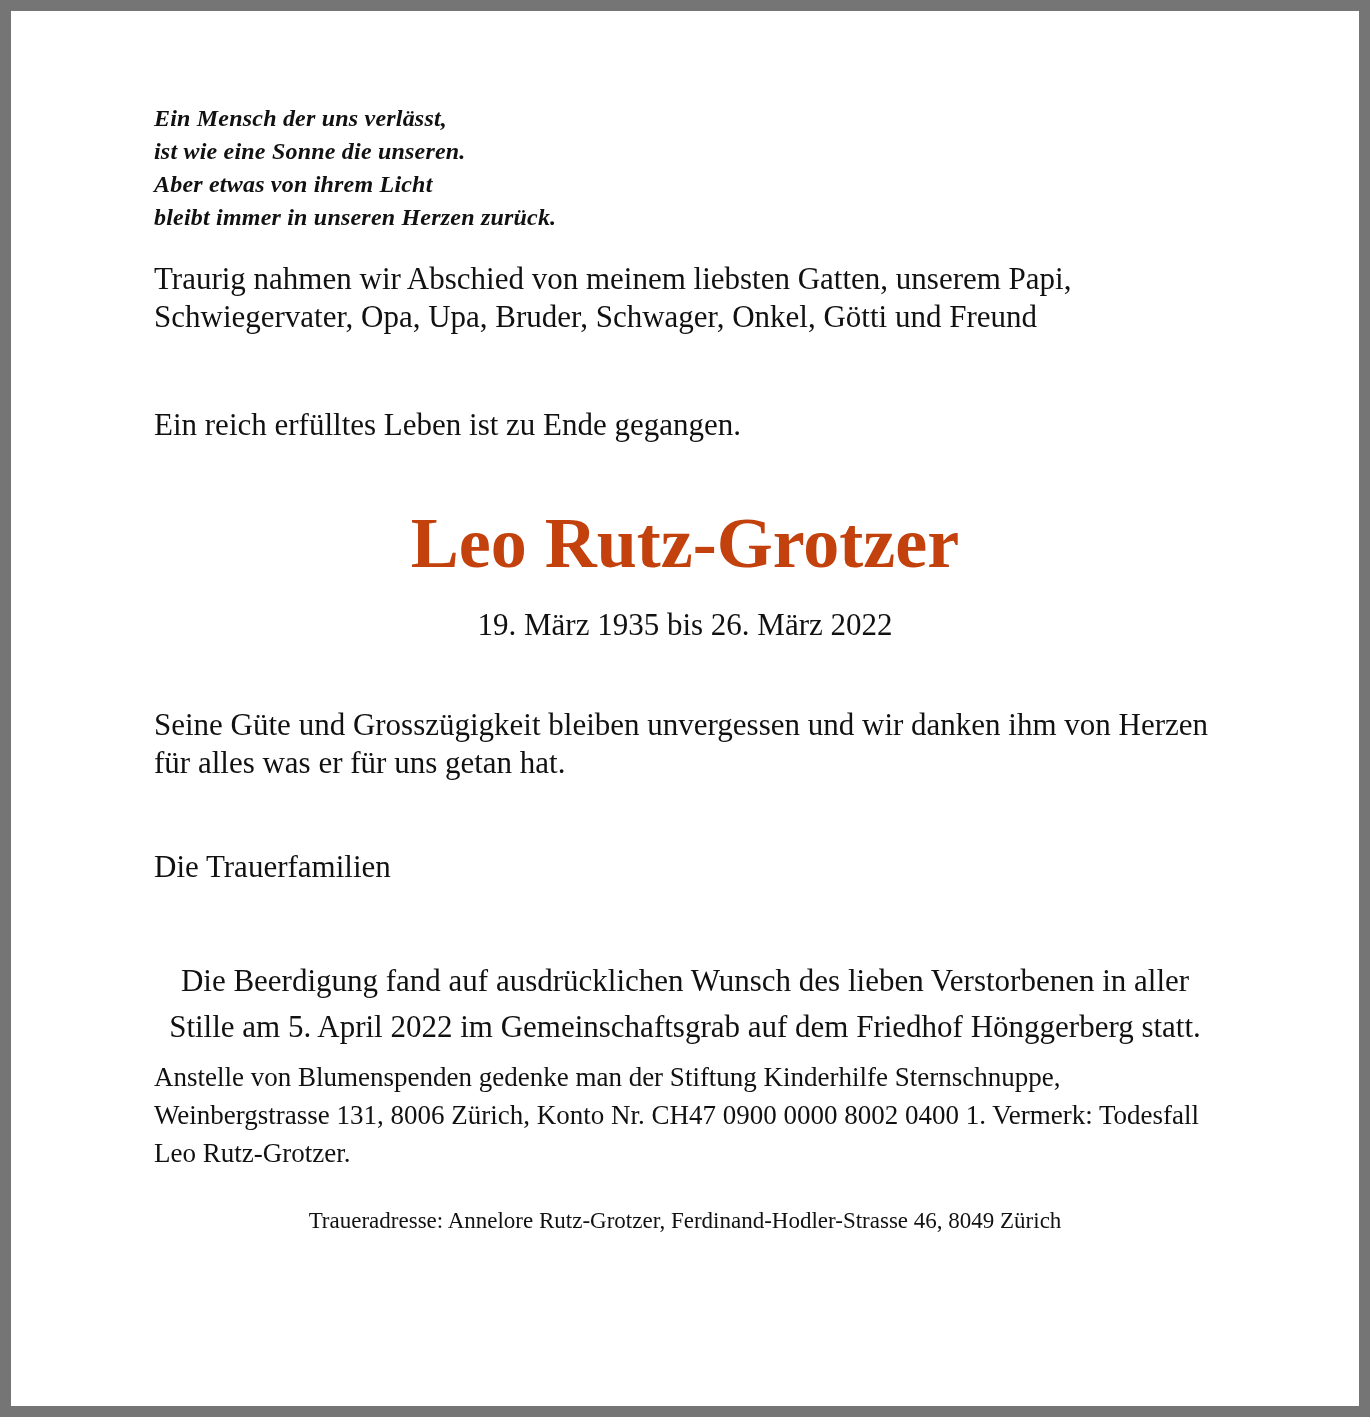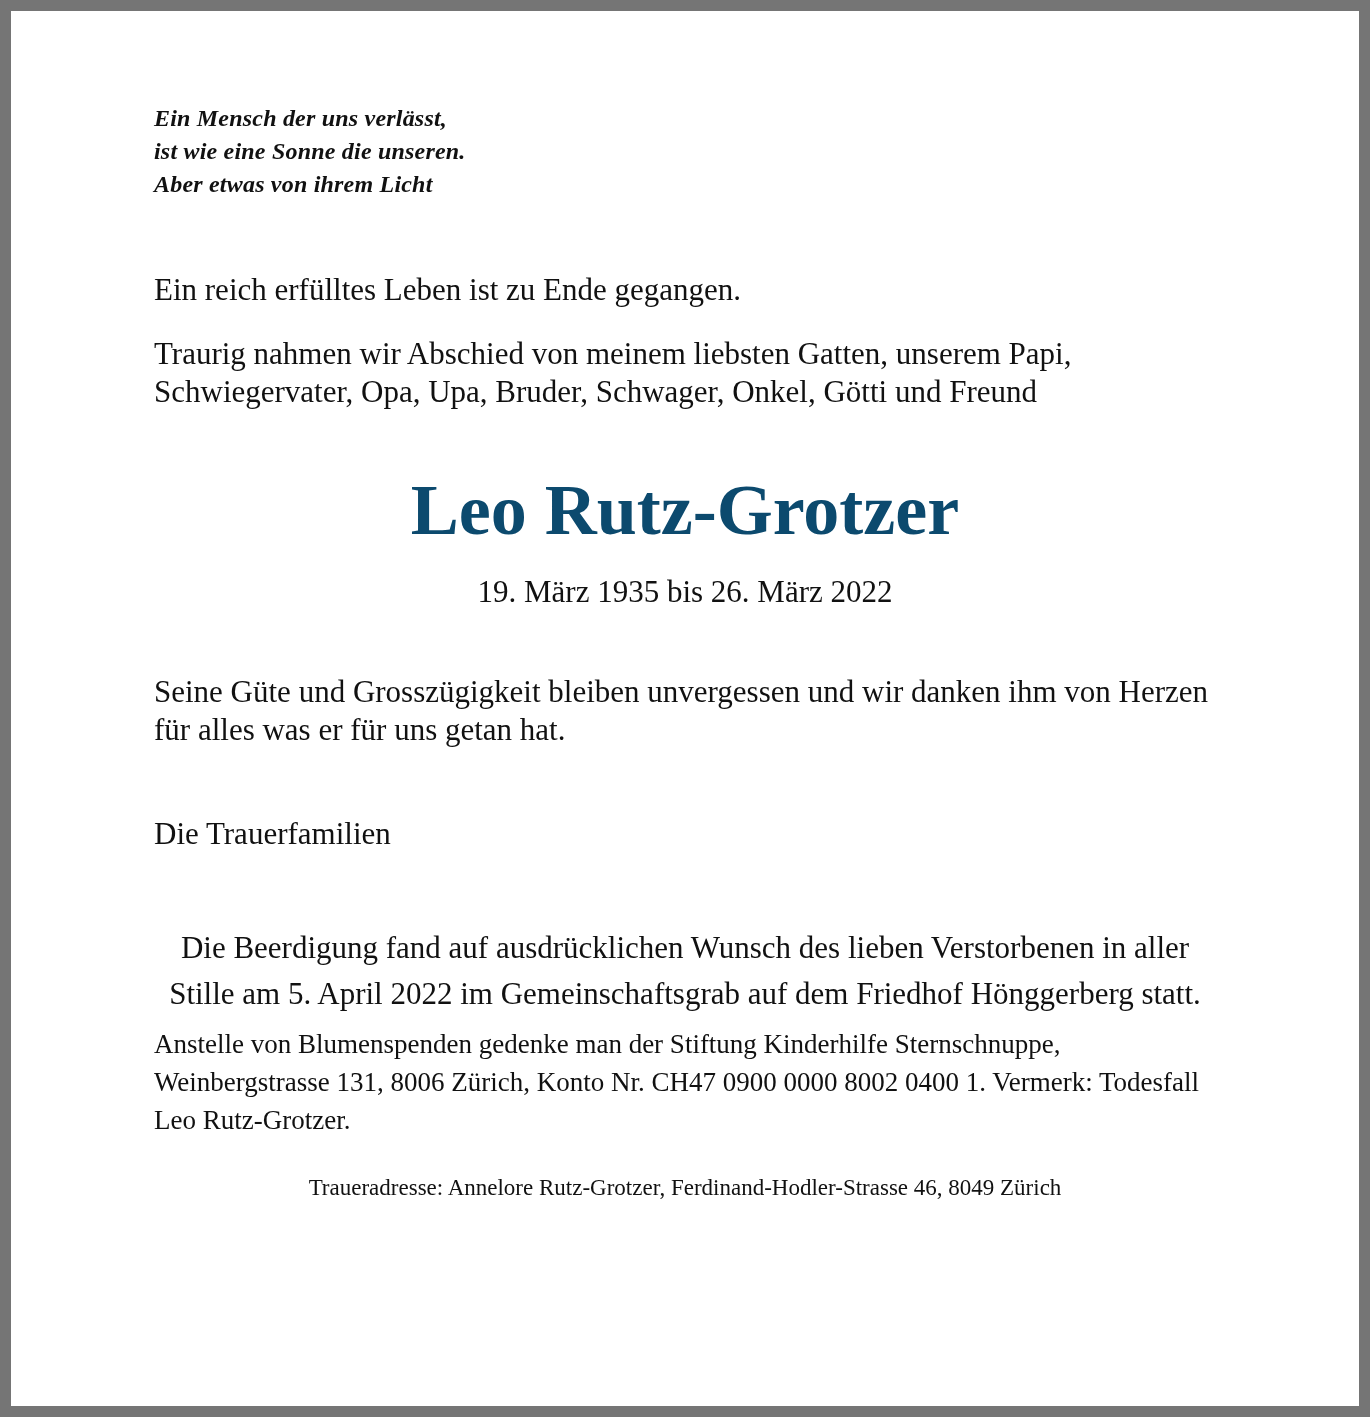--- a/index.html
+++ b/index.html
@@ -40,21 +40,21 @@
   .intro { margin-top: 70px; }
   .farewell { margin-top: 26px; }
   
   .name {
     margin-top: 62px;
     font-size: 72px;
     font-weight: 700;
     text-align: center;
     letter-spacing: 0px;
     line-height: 1.05;
-    color: #0c4a6e;
+    color: #c2410c;
   }
   .dates {
     margin-top: 24px;
     font-size: 31px;
     line-height: 38px;
     text-align: center;
   }
   .tribute { margin-top: 62px; }
   .family {
     margin-top: 66px;
@@ -84,25 +84,26 @@
 </head>
 <body>
 
 <div class="page">
   <div class="content">
 
     <div class="poem">
       <div>Ein Mensch der uns verlässt,</div>
       <div>ist wie eine Sonne die unseren.</div>
       <div>Aber etwas von ihrem Licht</div>
+      <div>bleibt immer in unseren Herzen zurück.</div>
     </div>
 
+    <p class="body-text farewell">Traurig nahmen wir Abschied von meinem liebsten Gatten, unserem Papi, Schwiegervater, Opa, Upa, Bruder, Schwager, Onkel, Götti und Freund</p>
+
     <p class="body-text intro">Ein reich erfülltes Leben ist zu Ende gegangen.</p>
-
-    <p class="body-text farewell">Traurig nahmen wir Abschied von meinem liebsten Gatten, unserem Papi, Schwiegervater, Opa, Upa, Bruder, Schwager, Onkel, Götti und Freund</p>
 
     <h1 class="name">Leo Rutz-Grotzer</h1>
 
     <p class="dates">19. März 1935 bis 26. März 2022</p>
 
     <p class="body-text tribute">Seine Güte und Grosszügigkeit bleiben unvergessen und wir danken ihm von Herzen für alles was er für uns getan hat.</p>
 
     <p class="family">Die Trauerfamilien</p>
 
     <p class="burial">Die Beerdigung fand auf ausdrücklichen Wunsch des lieben Verstorbenen in aller Stille am 5. April 2022 im Gemeinschaftsgrab auf dem Friedhof Hönggerberg statt.</p>

